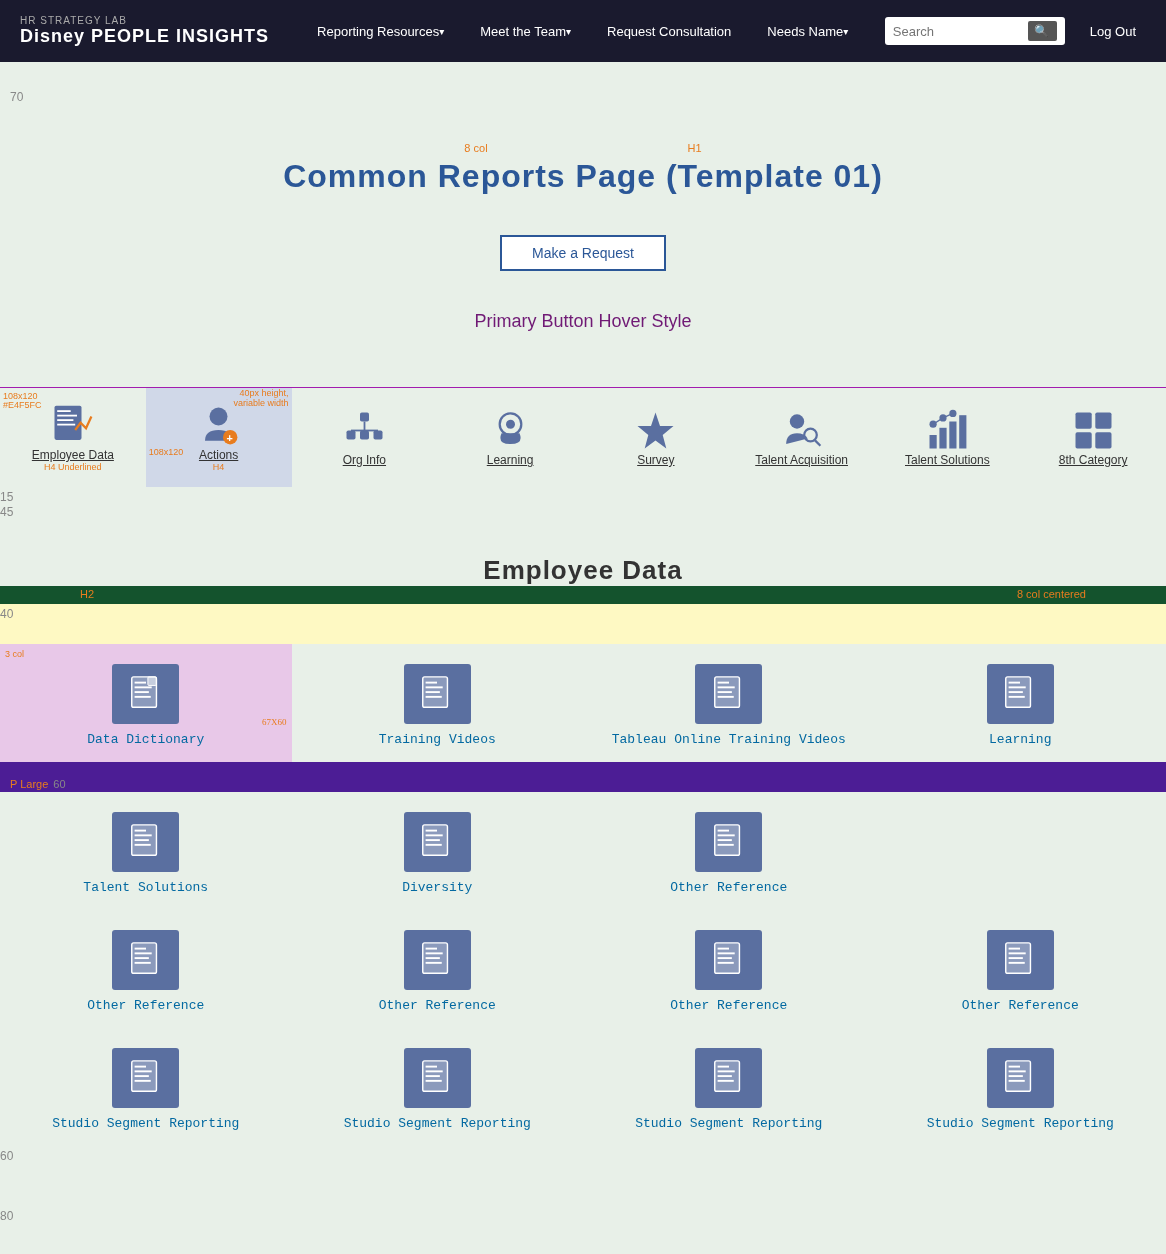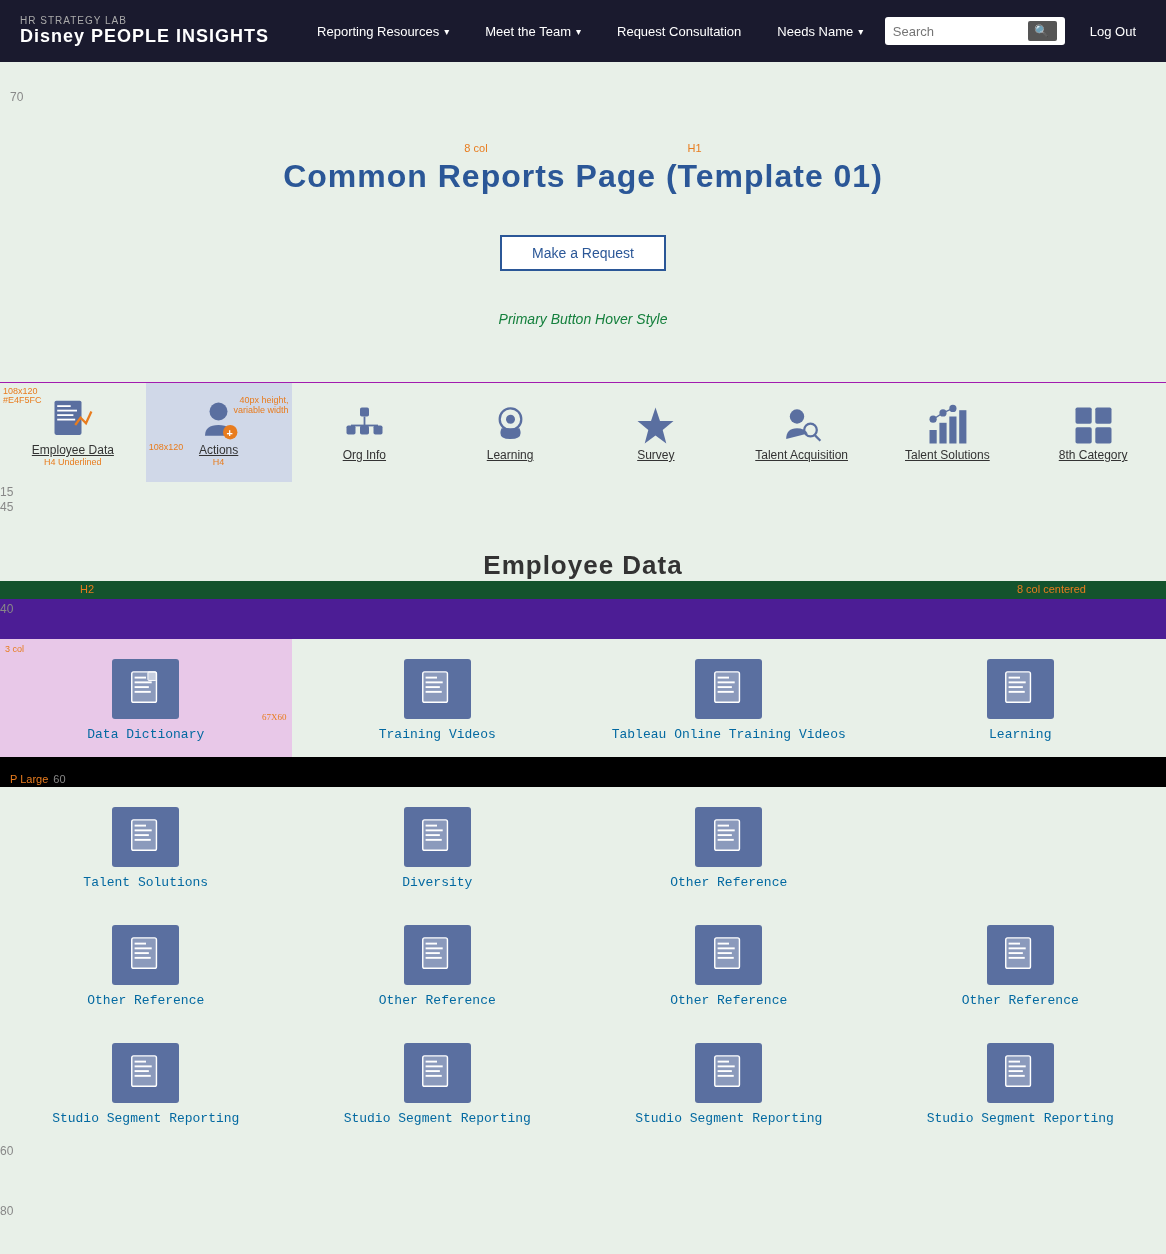--- a/index.html
+++ b/index.html
@@ -40,21 +40,20 @@
     }
     .nav-item {
       color: white;
       font-size: 13px;
       padding: 0 18px;
       height: 62px;
       display: flex;
       align-items: center;
       cursor: pointer;
       white-space: nowrap;
-      gap: 5px;
     }
     .nav-item .chevron { font-size: 10px; }
     .nav-search {
       display: flex;
       align-items: center;
       background: white;
       border-radius: 3px;
       padding: 4px 8px;
       margin-right: 15px;
       gap: 5px;
@@ -85,21 +84,21 @@
       color: #888;
       font-size: 12px;
       min-width: 30px;
     }
 
     
     .sp-70 { height: 70px; background: #e8f0e8; display: flex; align-items: center; padding: 0 10px; }
     .sp-25 { height: 25px; background: #e8f0e8; }
     .sp-45 { height: 45px; background: #e8f0e8; }
     .sp-15 { height: 15px; background: #e8f0e8; }
-    .sp-40 { height: 40px; background: #4c1d95; }
+    .sp-40 { height: 40px; background: #fef9c3; }
     .sp-60 { height: 60px; background: #e8f0e8; }
     .sp-80 { height: 80px; background: #e8f0e8; }
 
     
     .title-section {
       background: #e8f0e8;
       text-align: center;
       padding: 10px 0 5px;
     }
     .page-title {
@@ -122,23 +121,22 @@
     .btn-primary {
       border: 2px solid #2b5797;
       color: #2b5797;
       background: white;
       padding: 8px 30px;
       font-size: 14px;
       cursor: pointer;
       font-weight: 500;
     }
     .btn-hover-label {
-      color: #15803d;
-      font-size: 14px;
-      font-style: italic;
+      color: #701a75;
+      font-size: 18px;
     }
 
     
     .icon-nav {
       display: flex;
       background: #e8f0e8;
       border-top: 1px solid #a21caf;
     }
     .icon-nav-item {
       flex: 1;
@@ -302,21 +300,21 @@
       <rect x="8" y="13" width="22" height="2" fill="white"></rect>
       <rect x="8" y="18" width="18" height="2" fill="white"></rect>
       <rect x="8" y="23" width="20" height="2" fill="white"></rect>
       <polyline points="28,30 34,22 40,28 46,15" stroke="#e87c1e" stroke-width="2.5" fill="none"></polyline>
     </svg>
     <span class="icon-label" style="text-decoration:underline;">Employee Data</span>
     <div style="font-size:9px;color:#e87c1e;">H4 Underlined</div>
   </div>
 
   <div class="icon-nav-item highlighted" style="background:#d0d8e8;">
-    <div style="font-size:9px;color:#e87c1e;position:absolute;top:12px;right:3px;text-align:right;">40px height,<br>variable width</div>
+    <div style="font-size:9px;color:#e87c1e;position:absolute;top:0;right:3px;text-align:right;">40px height,<br>variable width</div>
     <div style="font-size:9px;color:#e87c1e;position:absolute;bottom:30px;left:3px;">108x120</div>
     <svg class="nav-icon-svg" viewBox="0 0 50 50" fill="#2b5797">
       <circle cx="25" cy="15" r="10" fill="#5a6fa0"></circle>
       <path d="M10 42 Q10 30 25 30 Q40 30 40 42" fill="#5a6fa0"></path>
       <circle cx="38" cy="38" r="8" fill="#e87c1e"></circle>
       <text x="34" y="43" fill="white" font-size="12" font-weight="bold">+</text>
     </svg>
     <span class="icon-label">Actions</span>
     <div style="font-size:9px;color:#e87c1e;">H4</div>
   </div>
@@ -458,21 +456,21 @@
         <rect x="8" y="7" width="12" height="2" fill="white"></rect>
         <rect x="8" y="12" width="18" height="2" fill="white"></rect>
         <rect x="8" y="17" width="15" height="2" fill="white"></rect>
         <rect x="8" y="22" width="17" height="2" fill="white"></rect>
       </svg>
     </div>
     <span class="card-label">Learning</span>
   </div>
 </div>
 
-<div style="background:#000000;height:30px;display:flex;align-items:flex-end;padding:0 10px 2px;">
+<div style="background:#4c1d95;height:30px;display:flex;align-items:flex-end;padding:0 10px 2px;">
   <span style="color:#e87c1e;font-size:11px;">P Large</span>
   <span style="color:#888;font-size:11px;margin-left:5px;">60</span>
 </div>
 
 <div class="card-grid">
   <div class="card-item">
     <div class="card-icon">
       <svg viewBox="0 0 40 40" fill="white">
         <rect x="5" y="2" width="26" height="32" rx="2" fill="rgba(255,255,255,0.3)" stroke="white" stroke-width="1.5"></rect>
         <rect x="8" y="7" width="12" height="2" fill="white"></rect>

